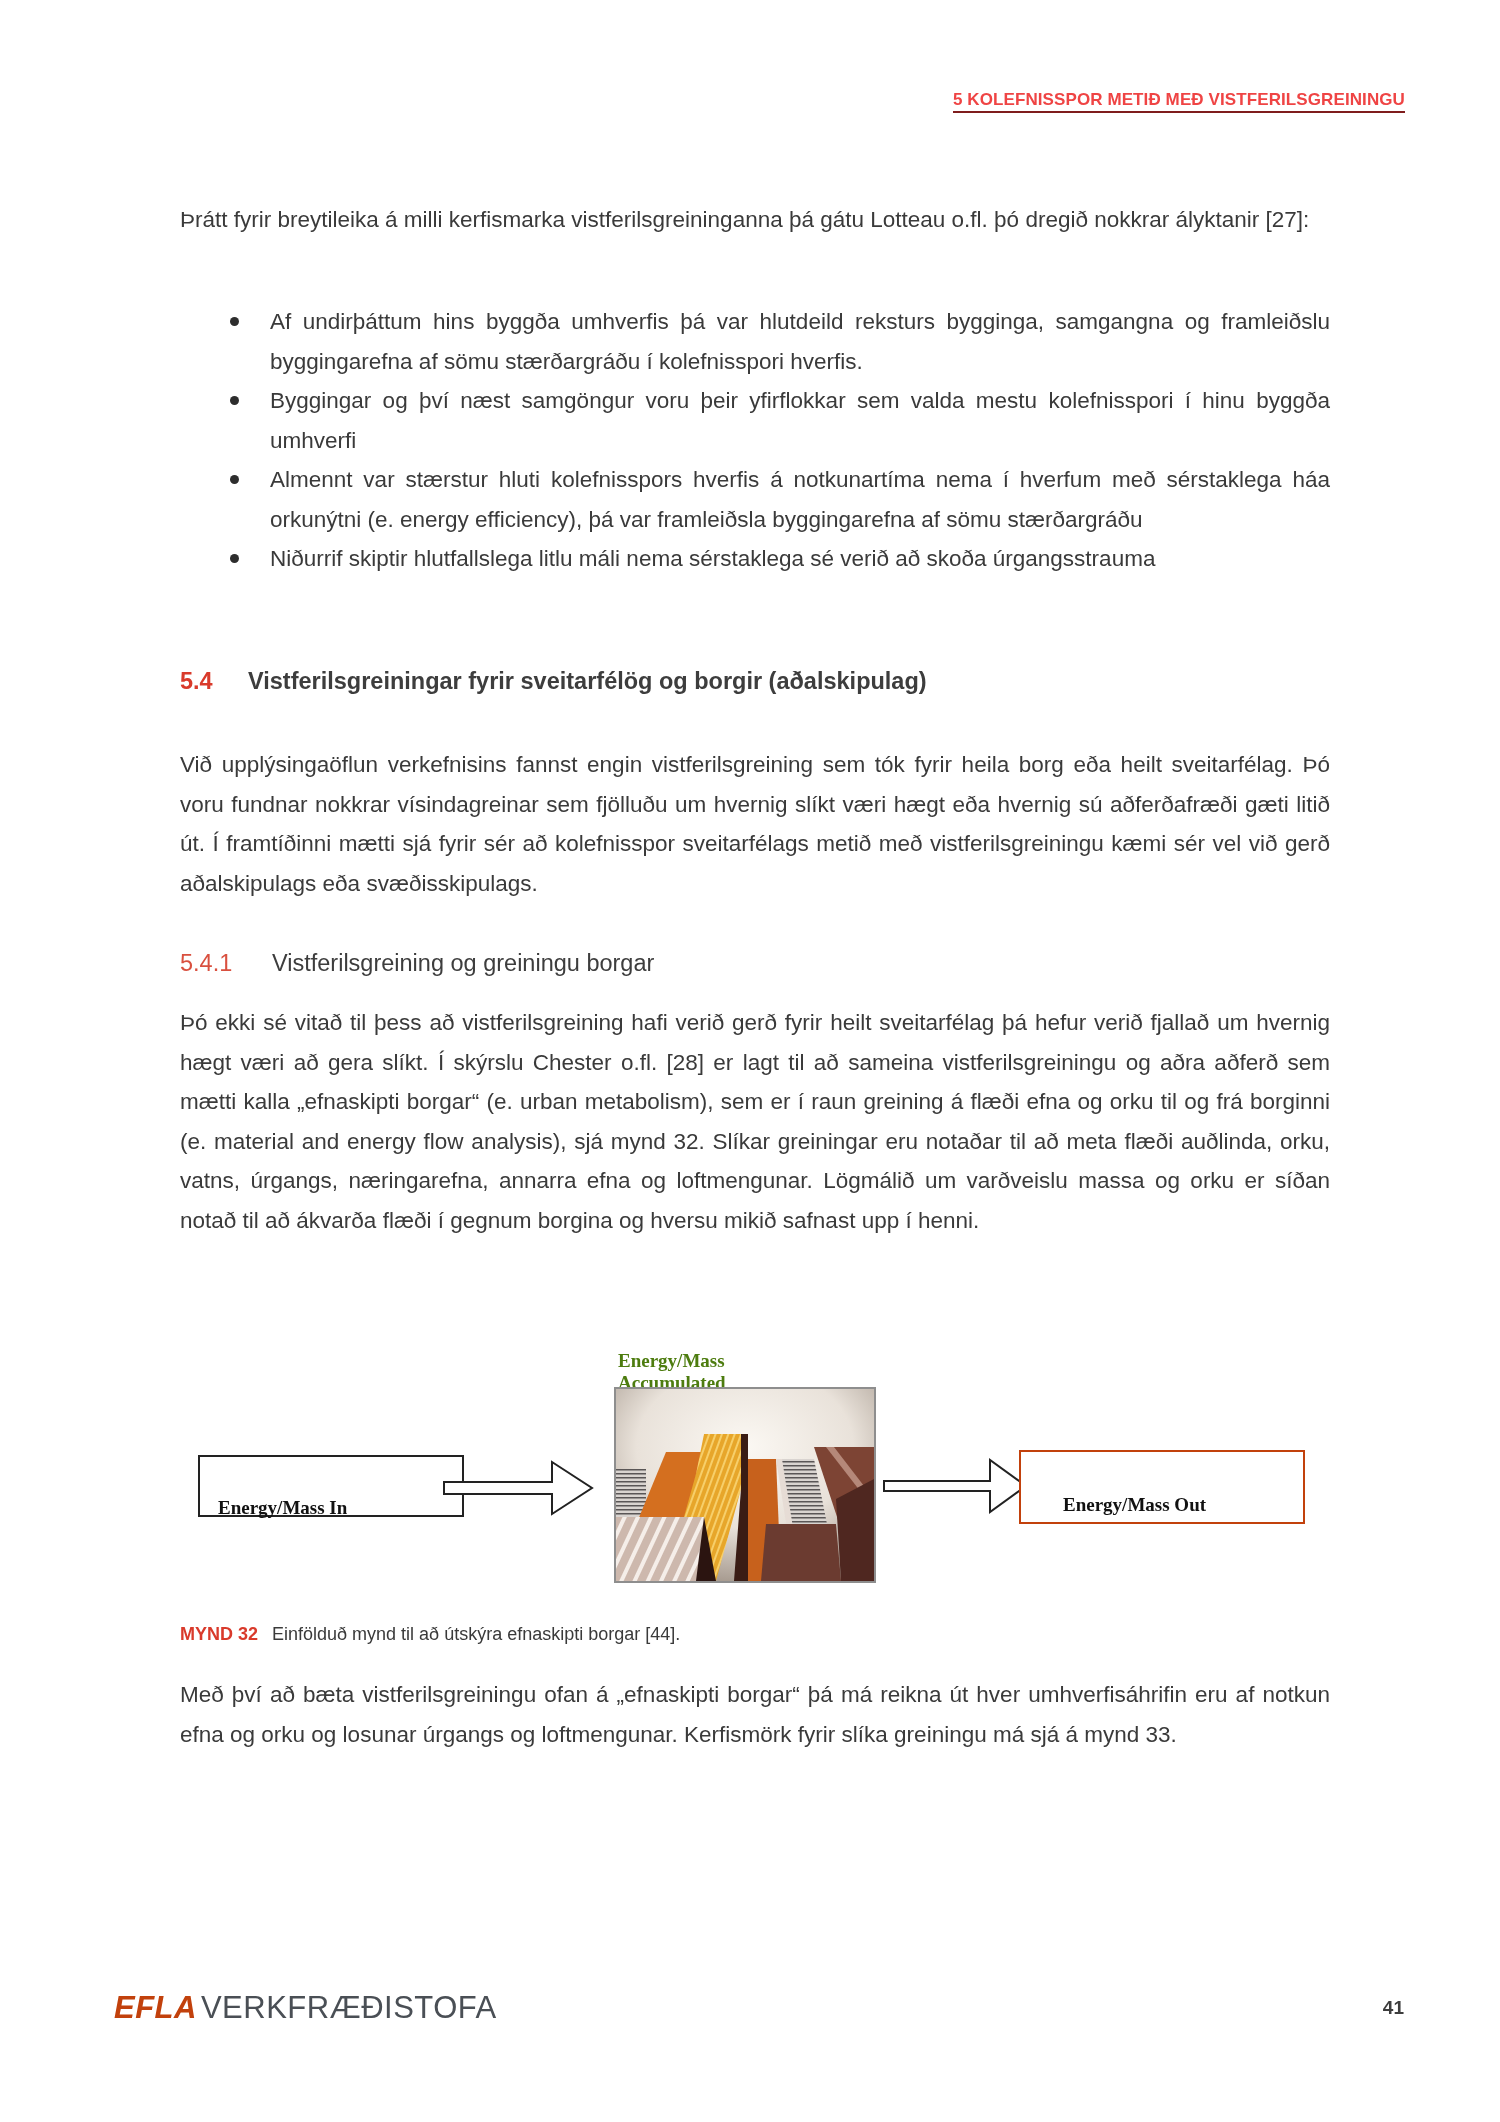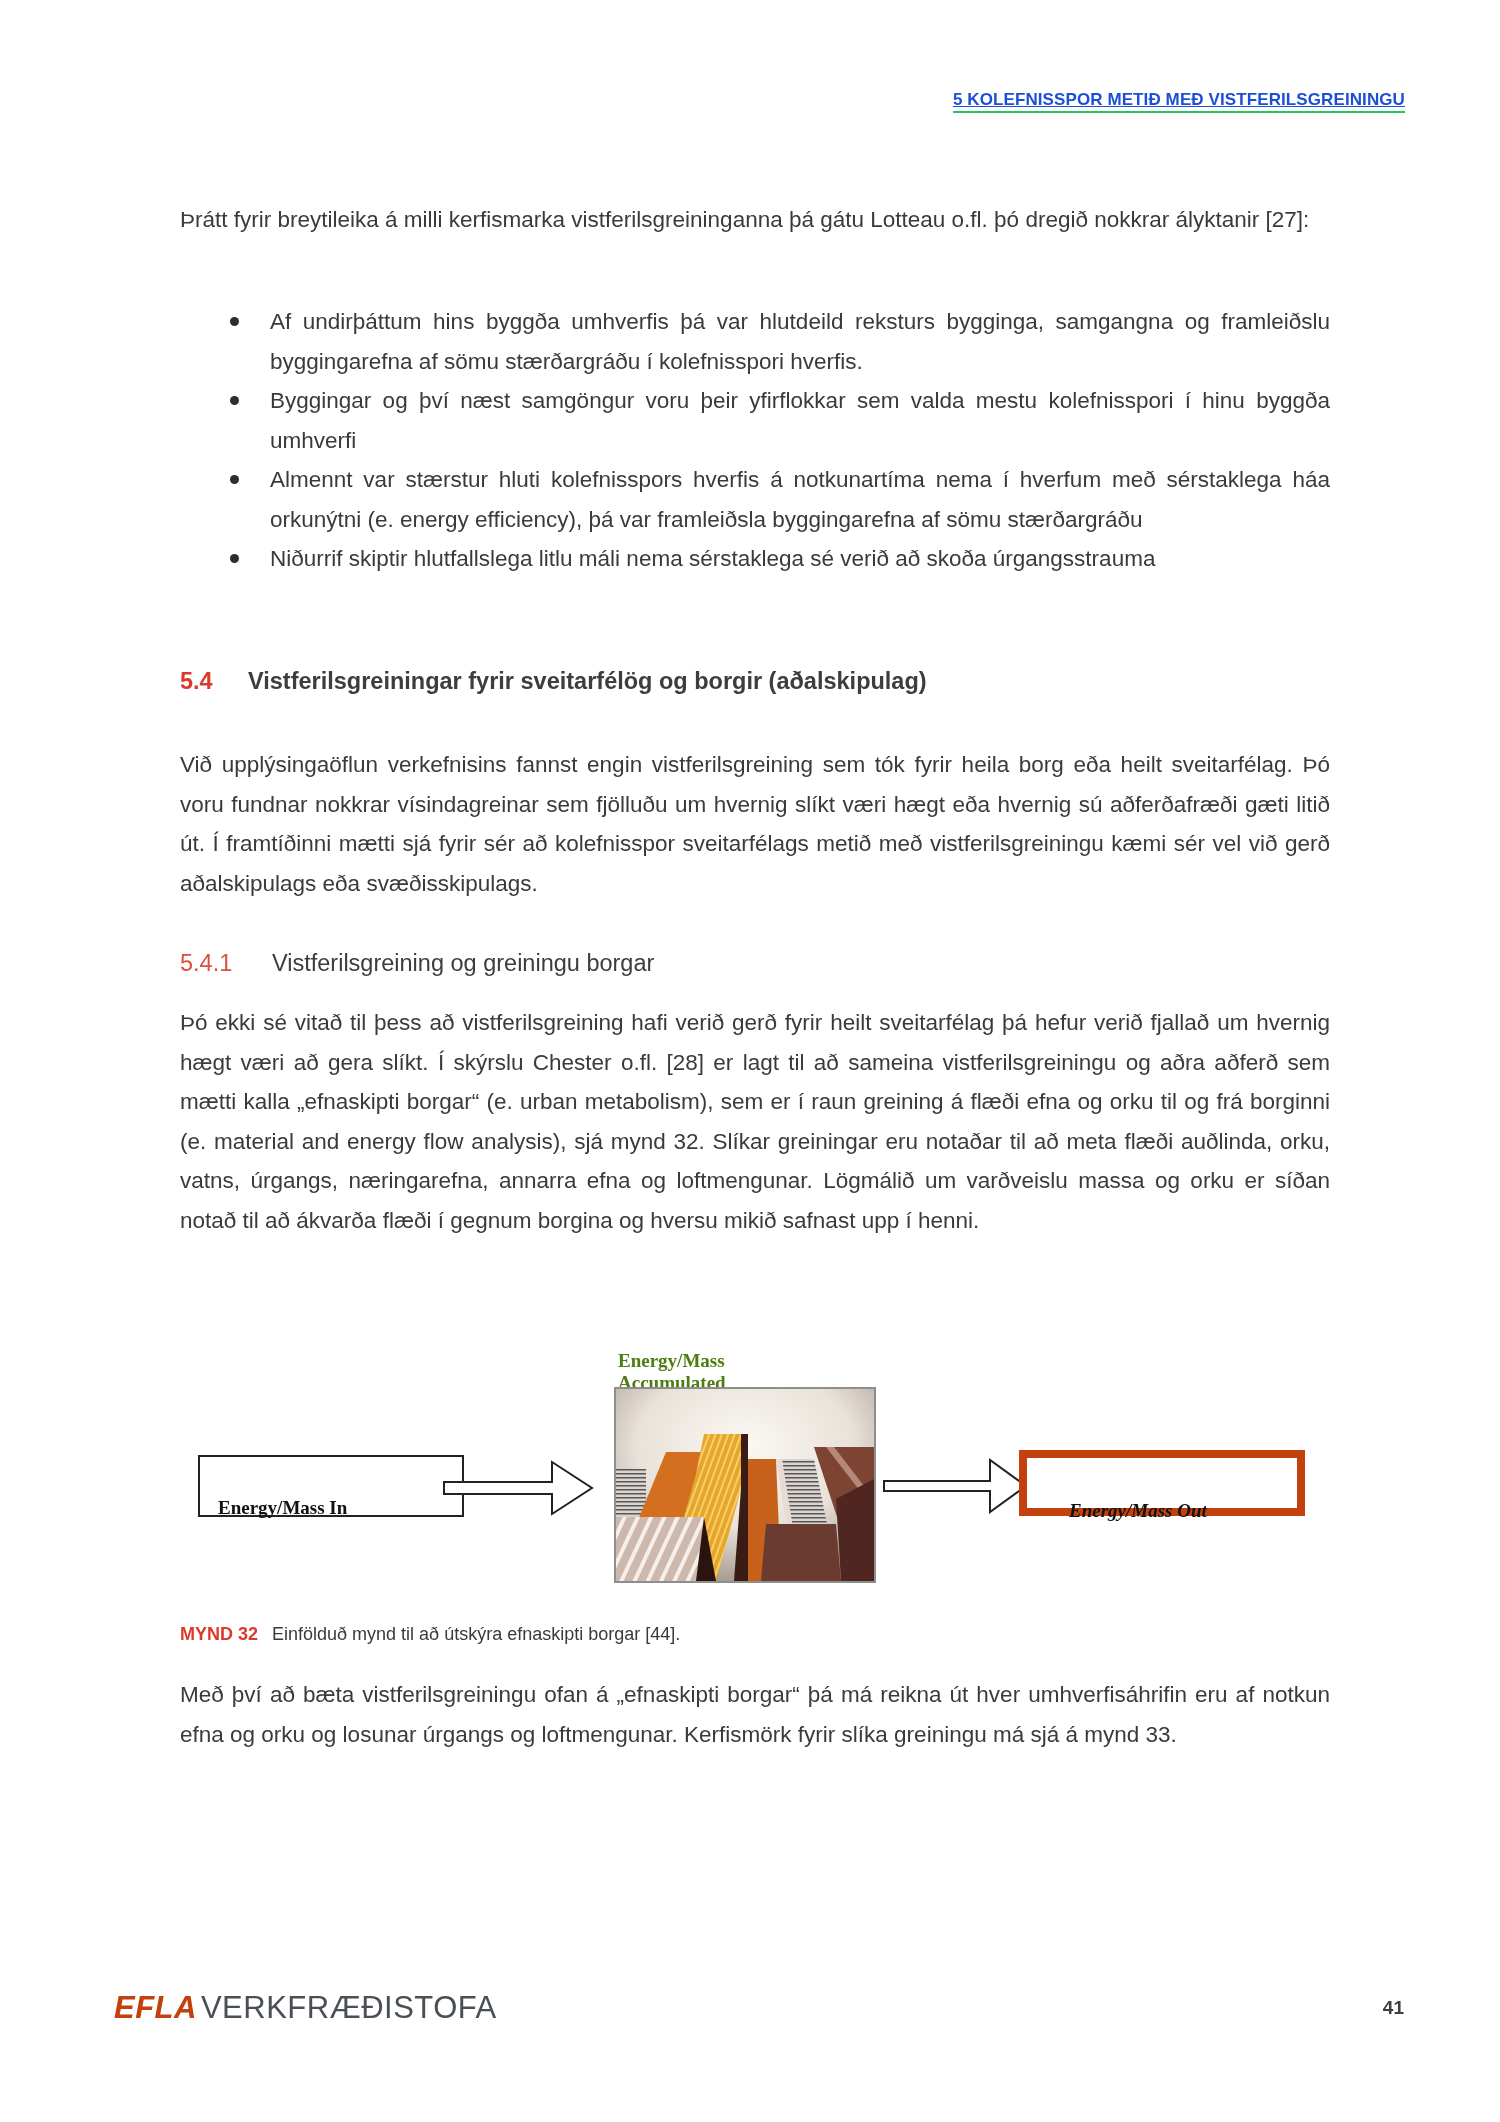--- a/index.html
+++ b/index.html
@@ -1,22 +1,22 @@
 <!DOCTYPE html>
 <html><head>
   <meta charset="utf-8">
   <style>
     html, body { margin: 0; padding: 0; background: #ffffff; }
     body { width: 1500px; height: 2122px; position: relative; overflow: hidden;
            font-family: "Liberation Sans", sans-serif; color: #3a3a3a; }
     .page { position: absolute; left: 0; top: 0; width: 1500px; height: 2122px; }
 
     .running-header { position: absolute; right: 95px; top: 90px;
-      font-size: 17px; font-weight: bold; color: #1d4ed8; letter-spacing: 0.1px;
-      border-bottom: 2px solid #22c55e; padding-bottom: 1px; text-decoration: underline; }
+      font-size: 17px; font-weight: bold; color: #ef4444; letter-spacing: 0.1px;
+      border-bottom: 2px solid #7f1d1d; padding-bottom: 1px; }
 
     .body-text { position: absolute; left: 180px; width: 1150px;
       font-size: 22.5px; line-height: 39.5px; color: #3a3a3a; text-align: justify; }
     .p-intro { top: 200px; }
     .p-54 { top: 745px; }
     .p-541 { top: 1003px; }
     .p-after { top: 1675px; }
 
     ul.bullets { position: absolute; left: 180px; top: 302px; width: 1150px; margin: 0; padding: 0; list-style: none; }
     ul.bullets li { position: relative; padding-left: 90px; font-size: 22.5px; line-height: 39.5px;
@@ -31,22 +31,22 @@
 
     
     .fig { position: absolute; left: 0; top: 0; }
     .fig-title { position: absolute; left: 618px; top: 1350px; font-family: "Liberation Serif", serif;
       font-weight: bold; font-size: 19px; color: #4d7c0f; }
     .box-in { position: absolute; left: 198px; top: 1455px; width: 266px; height: 62px;
       border: 2px solid #222; background: #fff; box-sizing: border-box; }
     .box-in span, .box-out span { font-family: "Liberation Serif", serif; font-weight: bold;
       font-size: 19px; color: #111; position: absolute; top: 13px; margin-top: 27px; }
     .box-in span { left: 18px; }
-    .box-out { position: absolute; left: 1019px; top: 1450px; width: 286px; height: 66px;
-      border: 8px solid #c2410c; background: #fff; box-sizing: border-box; font-style: italic; }
+    .box-out { position: absolute; left: 1019px; top: 1450px; width: 286px; height: 74px;
+      border: 2px solid #c2410c; background: #fff; box-sizing: border-box; }
     .box-out span { left: 42px; top: 15px; }
     .arrow-svg { position: absolute; }
     .city { position: absolute; left: 614px; top: 1387px; width: 262px; height: 196px;
       border: 2px solid #8e8e8e; box-sizing: border-box; overflow: hidden; }
 
     .caption { position: absolute; left: 180px; top: 1624px; font-size: 18px; color: #3a3a3a; }
     .caption .label { color: #d93a2b; font-weight: bold; margin-right: 14px; }
 
     .footer-logo { position: absolute; left: 114px; top: 1990px; font-size: 31px; letter-spacing: 0.5px; }
     .footer-logo .efla { color: #c2410c; font-weight: bold; font-style: italic; }

